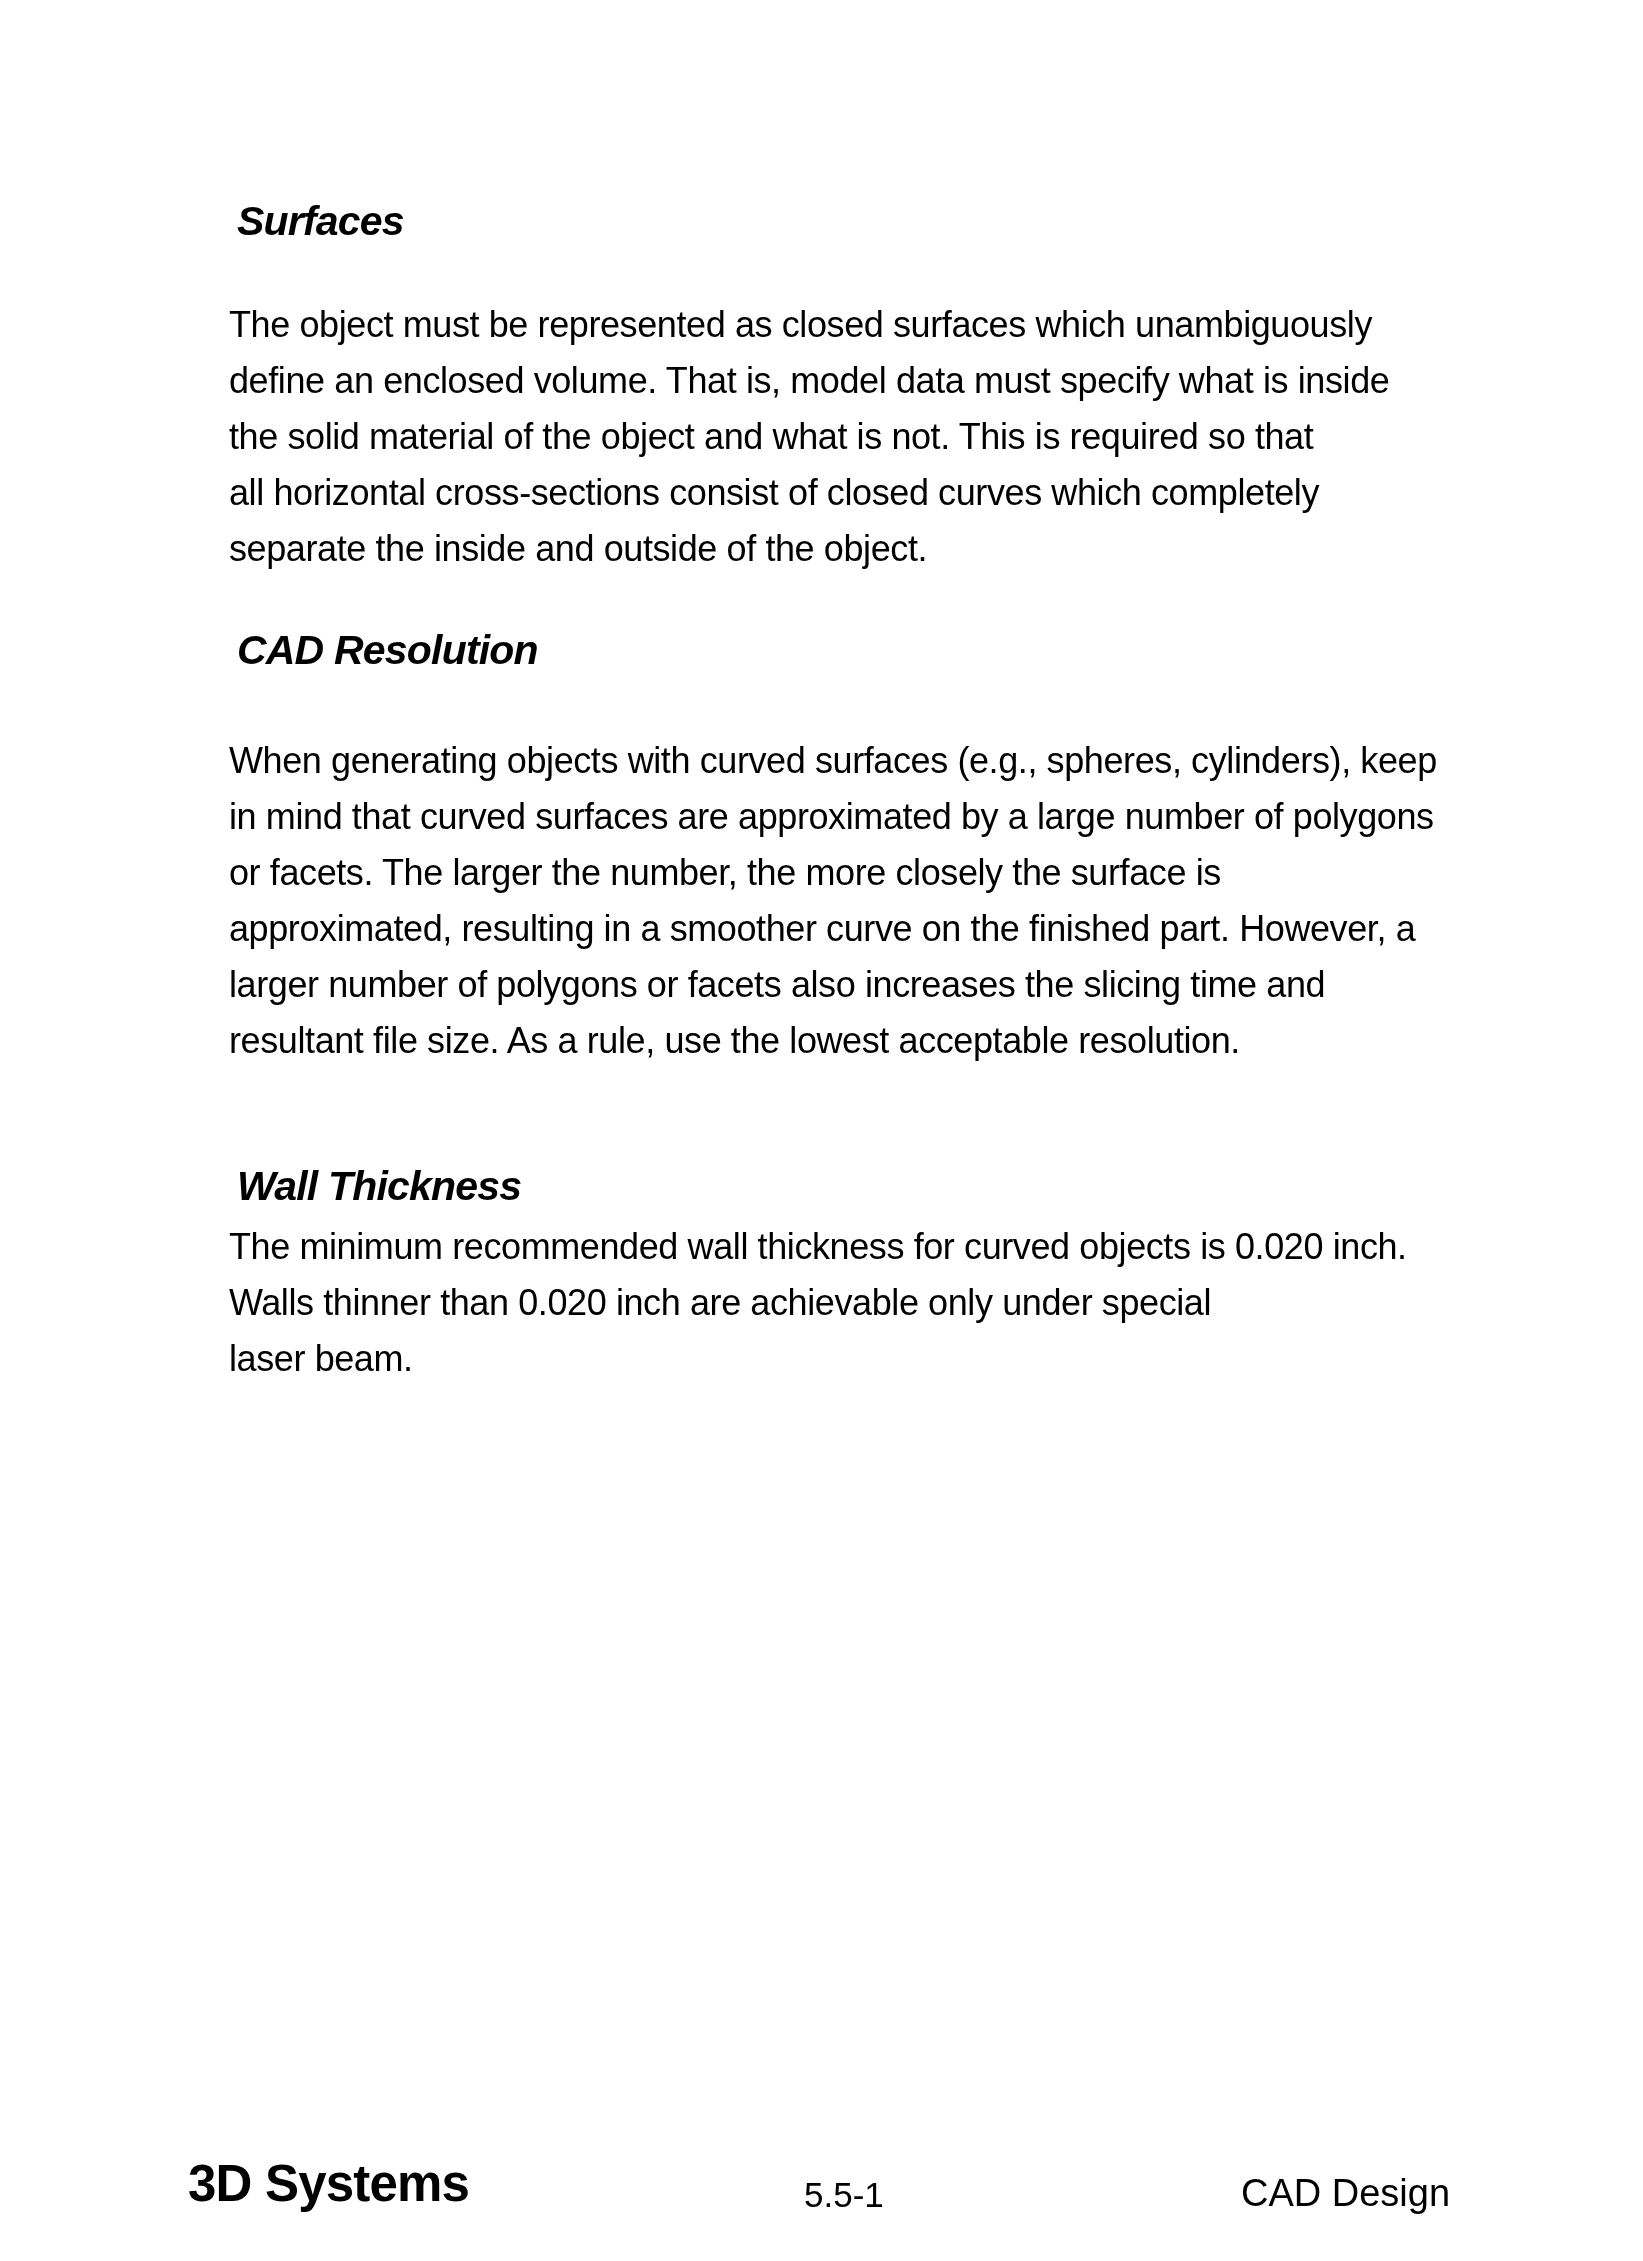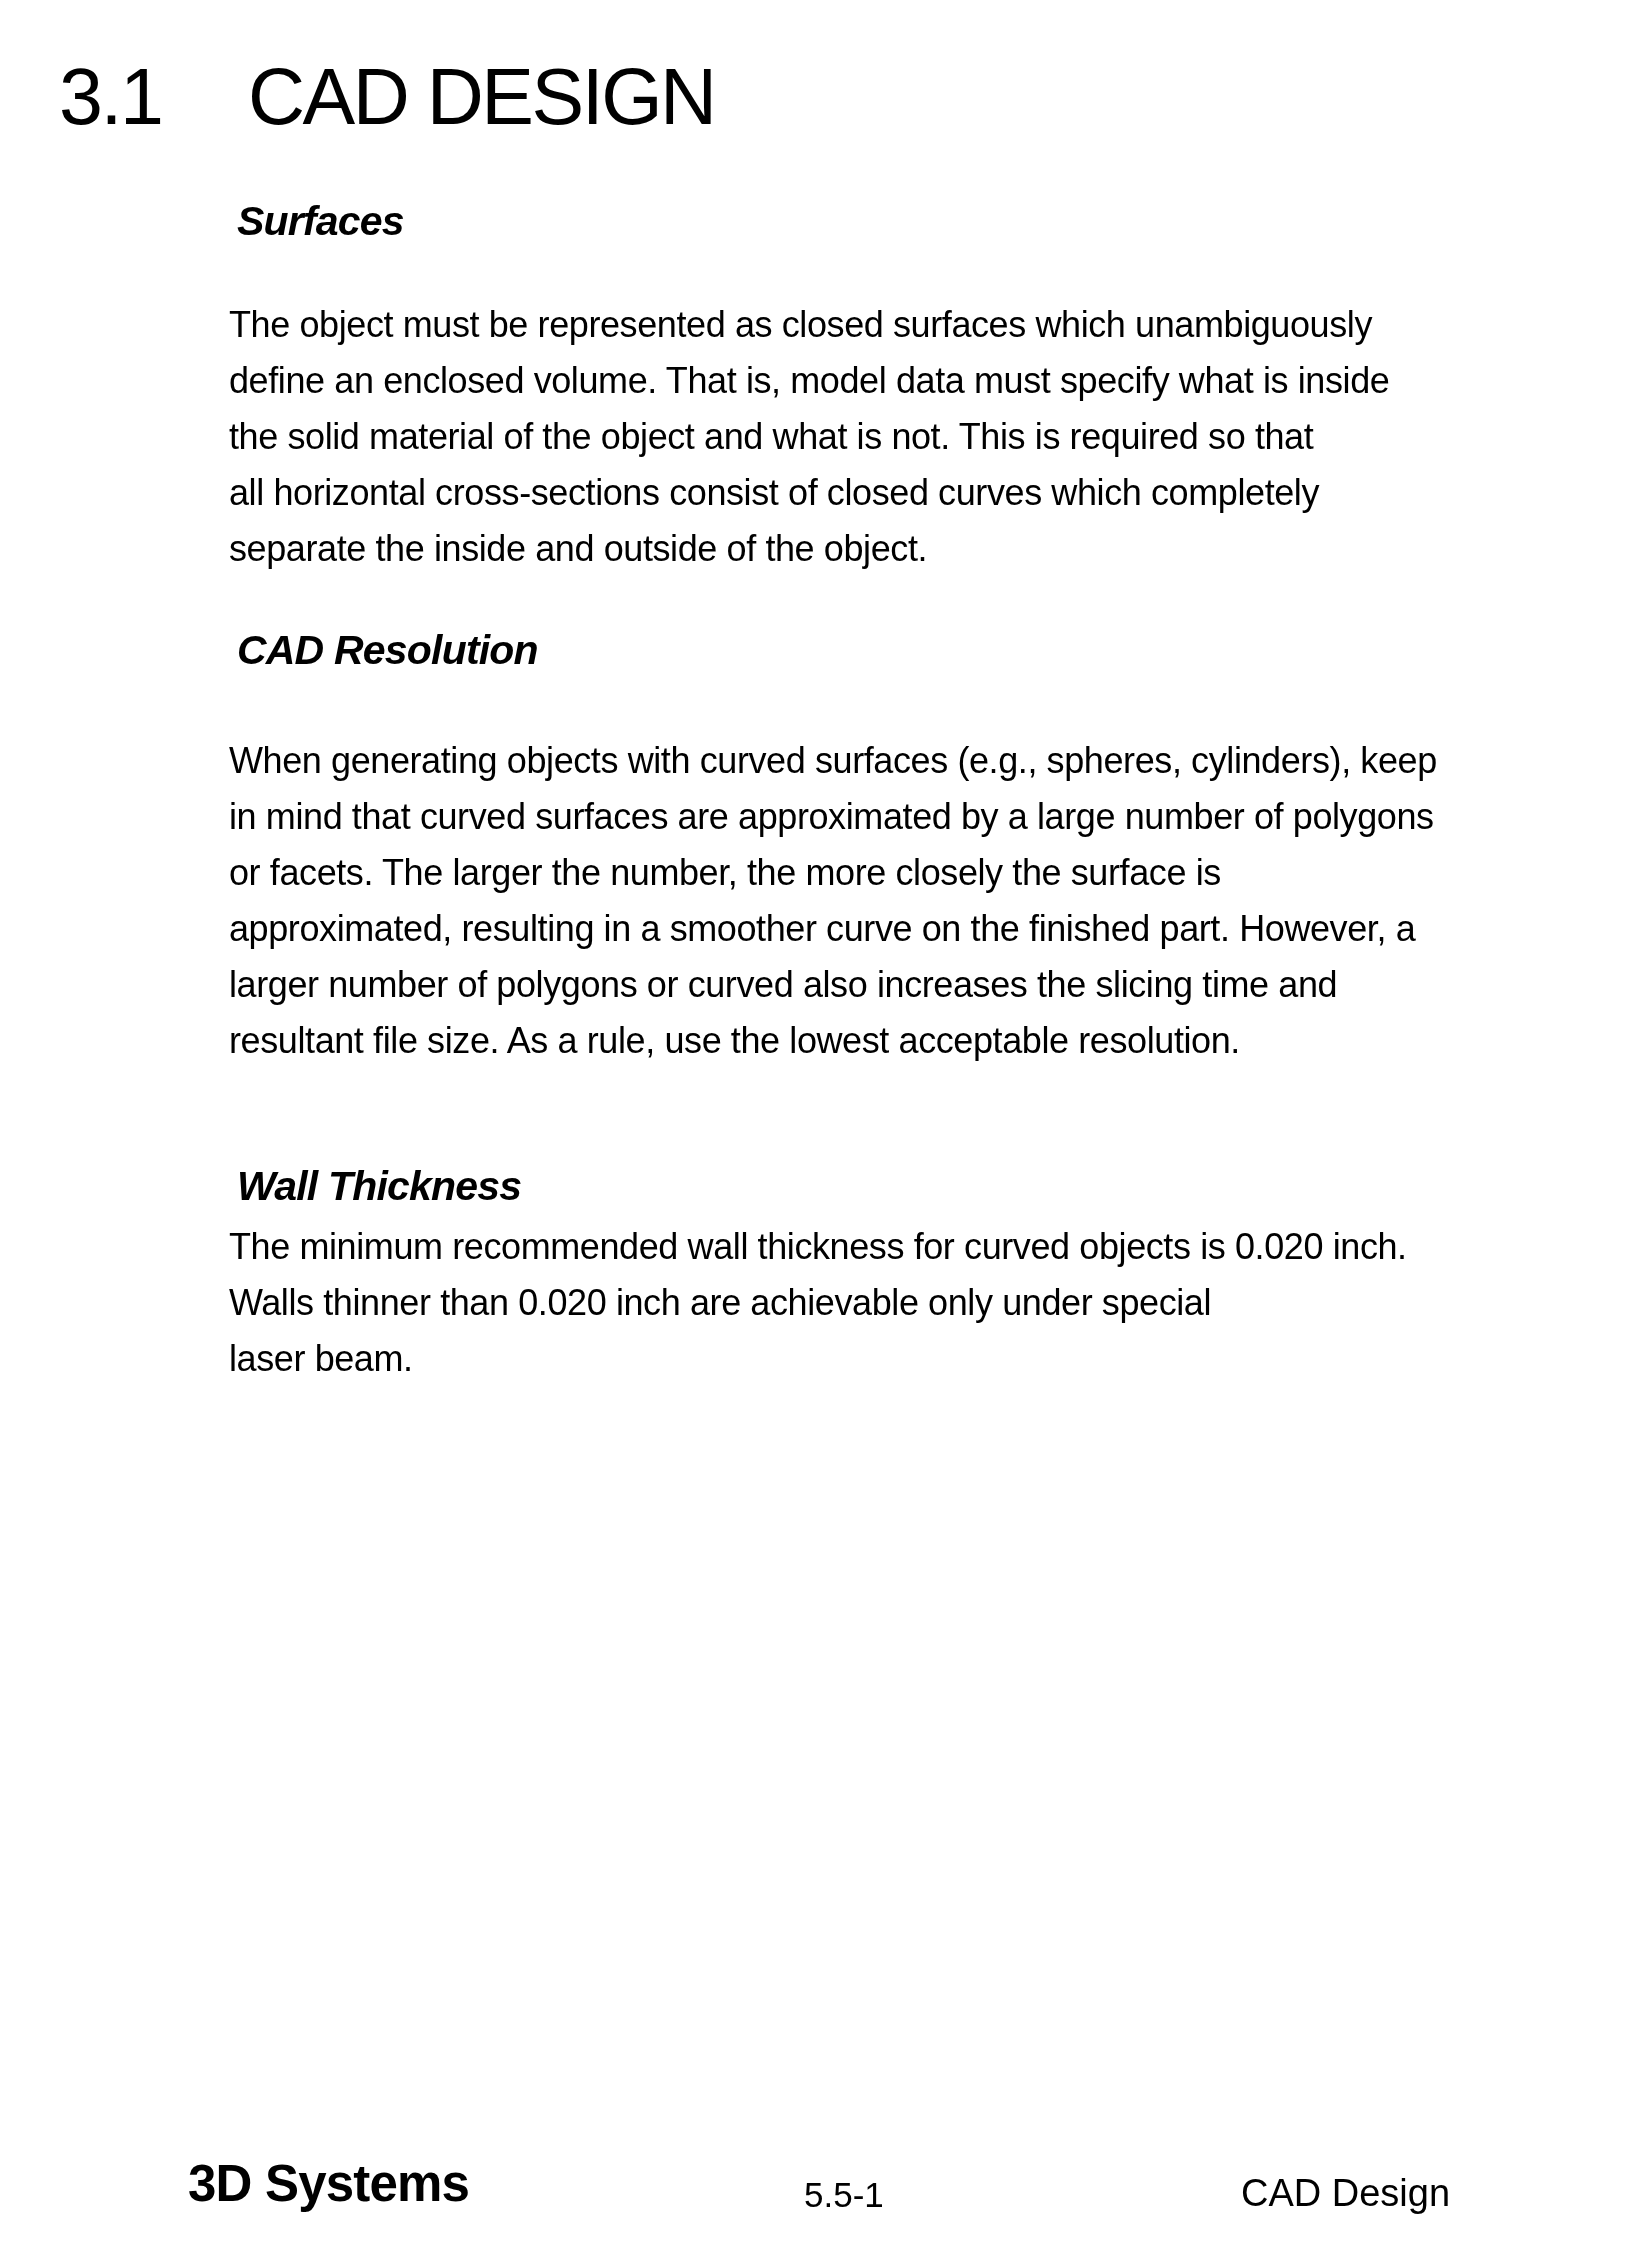--- a/index.html
+++ b/index.html
@@ -85,43 +85,39 @@
     font-size: 38px;
     line-height: 1;
     white-space: nowrap;
   }
 </style>
 </head>
 <body>
 
 <div class="page">
 
-  <div class="title-row">
-    <span class="section-number">3.1</span>
-    <span>CAD DESIGN</span>
-  </div>
 
   <div class="section-heading heading-surfaces">Surfaces</div>
 
   <div class="paragraph para-1">
     <div class="line">The object must be represented as closed surfaces which unambiguously</div>
     <div class="line">define an enclosed volume.  That is, model data must specify what is inside</div>
     <div class="line">the solid material of the object and what is not.  This is required so that</div>
     <div class="line">all horizontal cross-sections consist of closed curves which completely</div>
     <div class="line">separate the inside and outside of the object.</div>
   </div>
 
   <div class="section-heading heading-cad-resolution">CAD Resolution</div>
 
   <div class="paragraph para-2">
     <div class="line">When generating objects with curved surfaces (e.g., spheres, cylinders), keep</div>
     <div class="line">in mind that curved surfaces are approximated by a large number of polygons</div>
     <div class="line">or facets.  The larger the number, the more closely the surface is</div>
     <div class="line">approximated, resulting in a smoother curve on the finished part.  However, a</div>
-    <div class="line">larger number of polygons or curved also increases the slicing time and</div>
+    <div class="line">larger number of polygons or facets also increases the slicing time and</div>
     <div class="line">resultant file size.  As a rule, use the lowest acceptable resolution.</div>
   </div>
 
   <div class="section-heading heading-wall-thickness">Wall Thickness</div>
 
   <div class="paragraph para-3">
     <div class="line">The minimum recommended wall thickness for curved objects is 0.020 inch.</div>
     <div class="line">Walls thinner than 0.020 inch are achievable only under special</div>
     <div class="line">laser beam.</div>
   </div>

